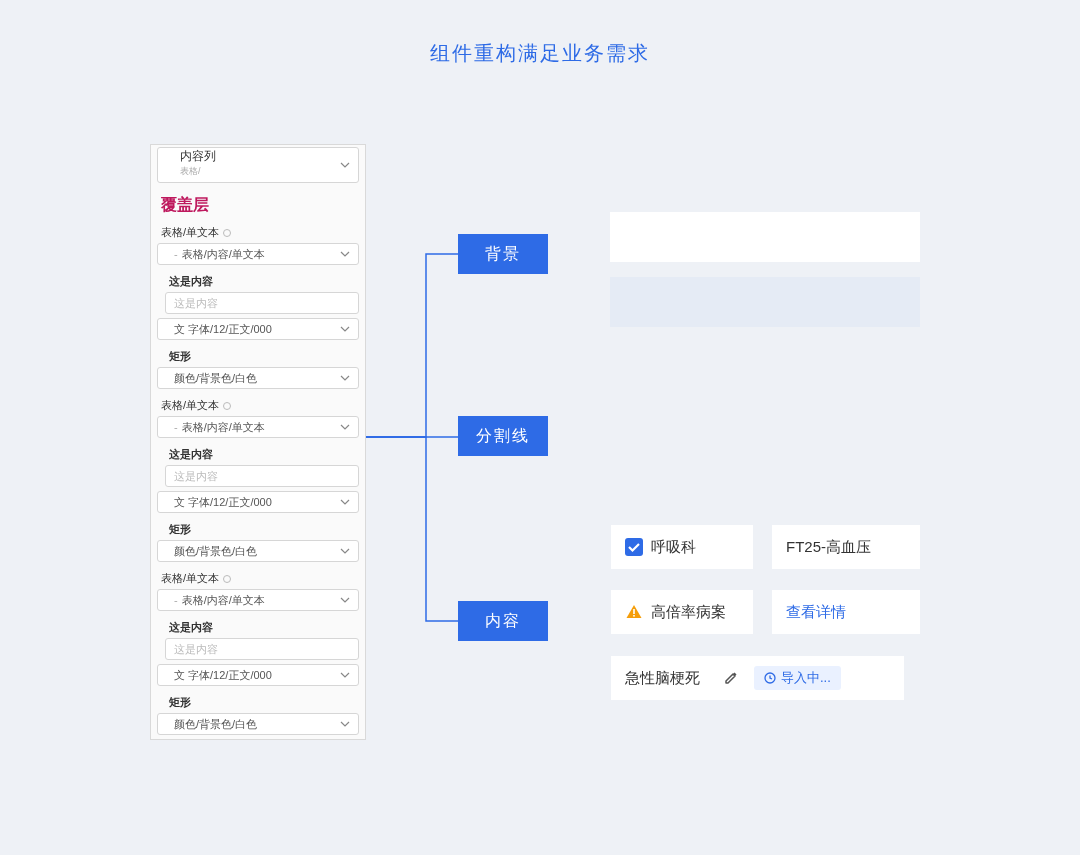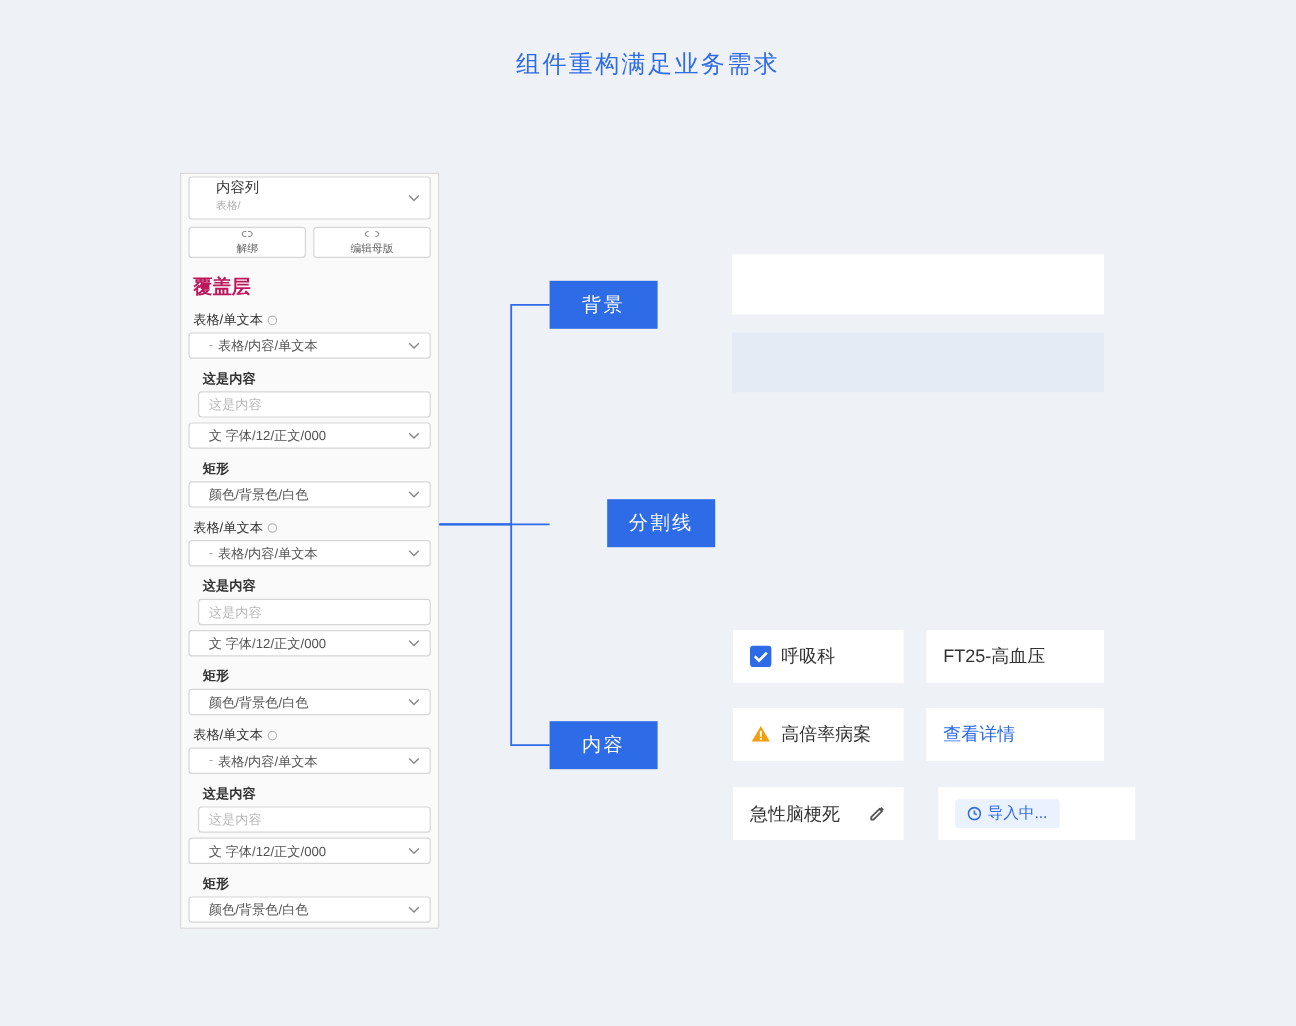--- a/index.html
+++ b/index.html
@@ -151,21 +151,21 @@
       height: 40px;
       background: #2e6be6;
       color: #fff;
       display: flex;
       align-items: center;
       justify-content: center;
       font-size: 16px;
       letter-spacing: 2px;
     }
     .label-bg { left: 458px; top: 234px; }
-    .label-div { left: 458px; top: 416px; margin-left: 48px; }
+    .label-div { left: 458px; top: 416px; }
     .label-content { left: 458px; top: 601px; }
 
     
     .connectors {
       position: absolute;
       left: 366px;
       top: 144px;
       width: 100px;
       height: 650px;
       pointer-events: none;
@@ -195,21 +195,21 @@
       gap: 8px;
     }
     .tag-blue { color: #2e6be6; }
     .tag svg { flex-shrink: 0; }
 
     .tag-breath { left: 611px; top: 525px; width: 142px; }
     .tag-ft25 { left: 772px; top: 525px; width: 148px; }
     .tag-rate { left: 611px; top: 590px; width: 142px; }
     .tag-detail { left: 772px; top: 590px; width: 148px; }
     .tag-brain { left: 611px; top: 656px; width: 142px; justify-content: space-between; }
-    .tag-import { left: 782px; top: 656px; width: 164px; }
+    .tag-import { left: 740px; top: 656px; width: 164px; }
     .import-pill {
       background: #eaf1ff;
       border-radius: 3px;
       padding: 3px 10px;
       font-size: 13px;
       color: #2e6be6;
       display: flex;
       align-items: center;
       gap: 5px;
     }
@@ -224,34 +224,20 @@
   <div class="dropdown">
     <div class="dropdown-title">内容列</div>
     <div style="font-size:9px;color:#aaa">表格/</div>
     <span class="chevron-down">
       <svg viewBox="0 0 10 6">
           <path d="M1 1 L5 5 L9 1" fill="none" stroke="#888" stroke-width="1.2"></path>
         </svg>
     </span>
   </div>
 
-  <div class="btn-row">
-    <div class="btn-half">
-      <svg viewBox="0 0 20 12">
-          <path d="M4 6 A3 3 0 0 1 7 3 L9 3 M16 6 A3 3 0 0 0 13 3 L11 3 M4 6 A3 3 0 0 0 7 9 L9 9 M16 6 A3 3 0 0 1 13 9 L11 9" fill="none" stroke="#666" stroke-width="1"></path>
-        </svg>
-      <span>解绑</span>
-    </div>
-    <div class="btn-half">
-      <svg viewBox="0 0 20 12">
-          <path d="M6 3 A4 3 0 1 0 6 9 M14 3 A4 3 0 1 1 14 9" fill="none" stroke="#666" stroke-width="1"></path>
-        </svg>
-      <span>编辑母版</span>
-    </div>
-  </div>
 
   <div class="section-title">覆盖层</div>
 
   <div class="row-label">
       <span>表格/单文本</span>
       <span class="link-icon"></span>
     </div>
   <div class="select-line">
     <span style="color:#aaa;margin-right:4px">- </span>
       <span>表格/内容/单文本</span>

